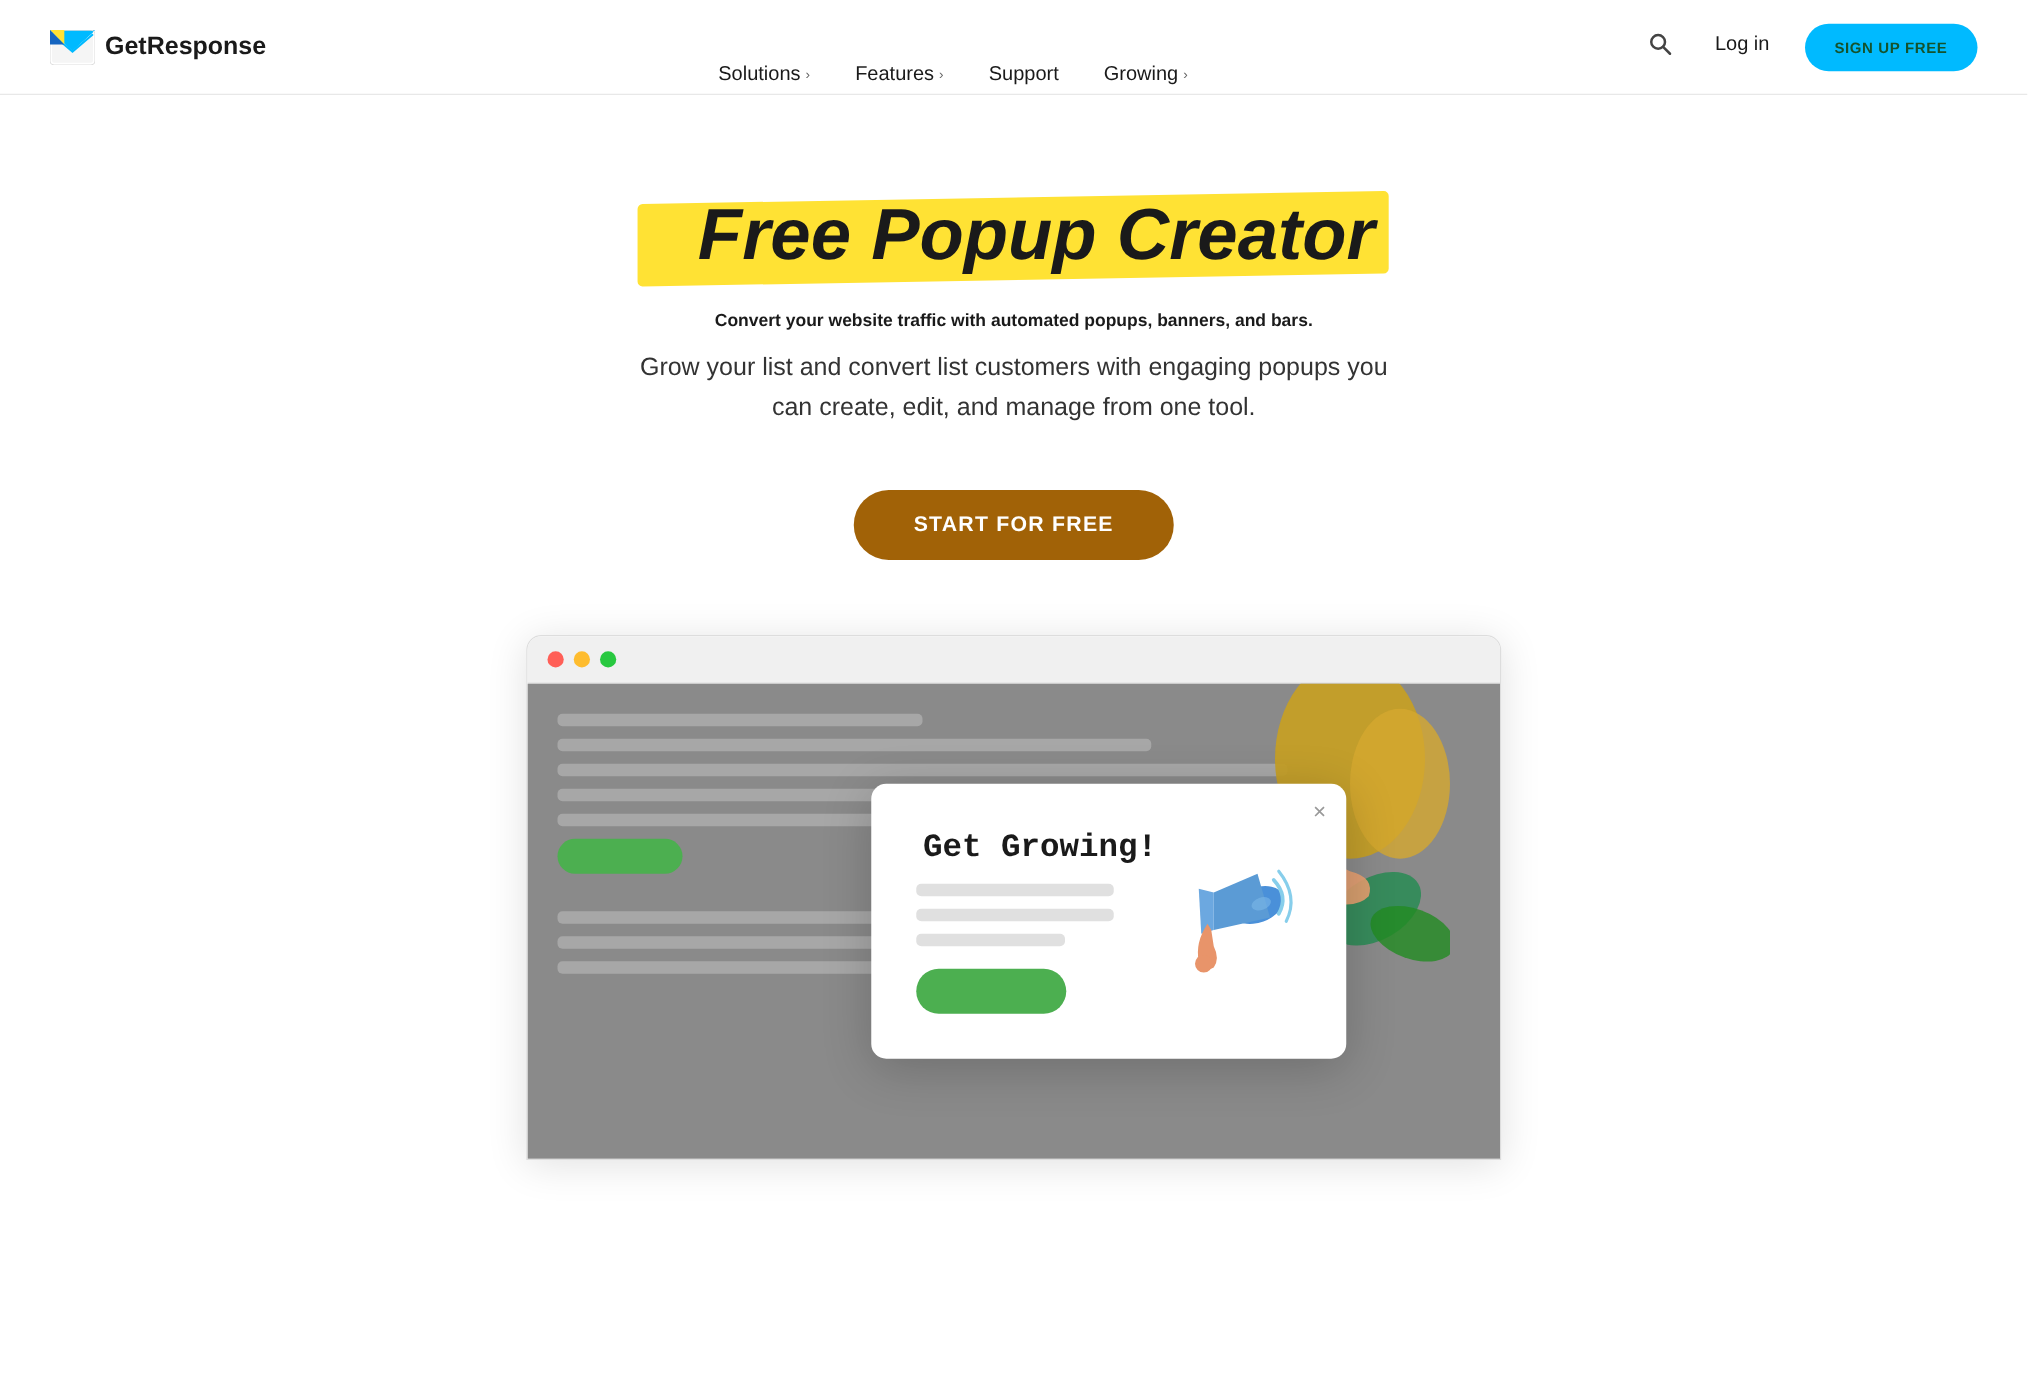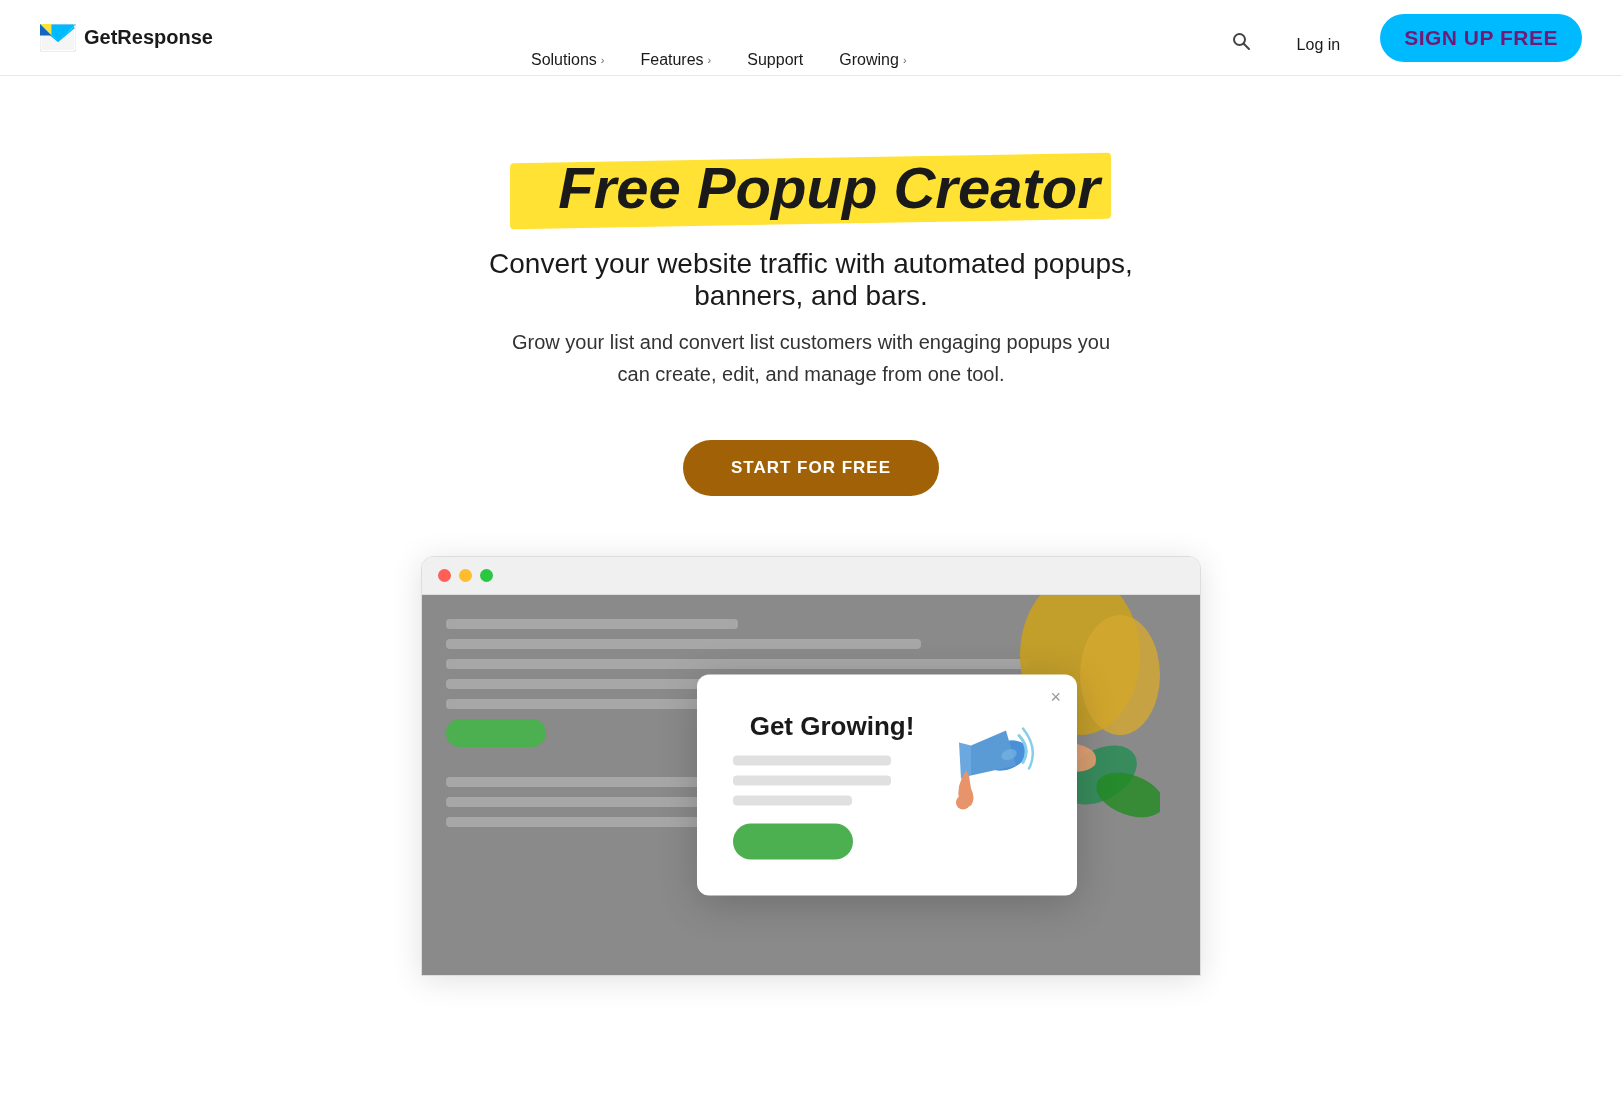--- a/index.html
+++ b/index.html
@@ -50,45 +50,45 @@
       cursor: pointer;
       border-radius: 6px;
       font-weight: 400;
     }
     .nav-link .chevron {
       font-size: 11px;
       color: #666;
     }
     .nav-actions {
       display: flex;
-      align-items: flex-end;
-      gap: 28px;
+      align-items: flex-start;
+      gap: 16px;
     }
     .nav-search {
       background: none;
       border: none;
       cursor: pointer;
       font-size: 20px;
       color: #444;
       padding: 6px;
     }
     .nav-login {
       font-size: 16px;
       color: #1a1a1a;
       text-decoration: none;
       cursor: pointer;
       padding: 8px 12px;
     }
     .nav-signup {
       background: #00baff;
-      color: #701a75;
+      color: #14532d;
       border: none;
       border-radius: 50px;
       padding: 12px 24px;
-      font-size: 21px;
+      font-size: 12px;
       font-weight: 700;
       cursor: pointer;
       text-transform: uppercase;
       letter-spacing: 0.5px;
     }
 
     
     .hero {
       display: flex;
       flex-direction: column;
@@ -116,22 +116,22 @@
       position: relative;
       font-size: 58px;
       font-weight: 900;
       color: #1a1a1a;
       z-index: 1;
       line-height: 1.1;
       font-style: italic;
       margin-left: 36px;
     }
     .hero-subtitle-bold {
-      font-size: 28px;
-      font-weight: 400;
+      font-size: 14px;
+      font-weight: 700;
       color: #1a1a1a;
       margin-bottom: 14px;
       max-width: 700px;
     }
     .hero-subtitle {
       font-size: 20px;
       font-weight: 400;
       color: #333;
       max-width: 600px;
       line-height: 1.6;
@@ -363,21 +363,21 @@
 
           <ellipse cx="200" cy="200" rx="40" ry="25" fill="#2E8B57" opacity="0.9" transform="rotate(-30 200 200)"></ellipse>
           <ellipse cx="230" cy="220" rx="35" ry="20" fill="#228B22" opacity="0.8" transform="rotate(20 230 220)"></ellipse>
 
           <path d="M140 180 Q160 160 180 170 Q200 175 195 190 Q185 200 165 195 Z" fill="#E8A070" opacity="0.9"></path>
         </svg>
       </div>
 
       <div class="popup-modal">
         <span class="popup-close">×</span>
-        <div style="display:flex; align-items:flex-start; gap:10px;">
+        <div style="display:flex; align-items:center; gap:10px;font-family:Liberation Mono, monospace;">
           <div style="flex:1;">
             <div class="popup-title">Get Growing!</div>
             <div style="margin-top:14px; display:flex; flex-direction:column; gap:10px;">
               <div class="popup-line w80"></div>
               <div class="popup-line w80"></div>
               <div class="popup-line w60"></div>
             </div>
             <div style="margin-top:18px;">
               <div class="popup-btn-green"></div>
             </div>

